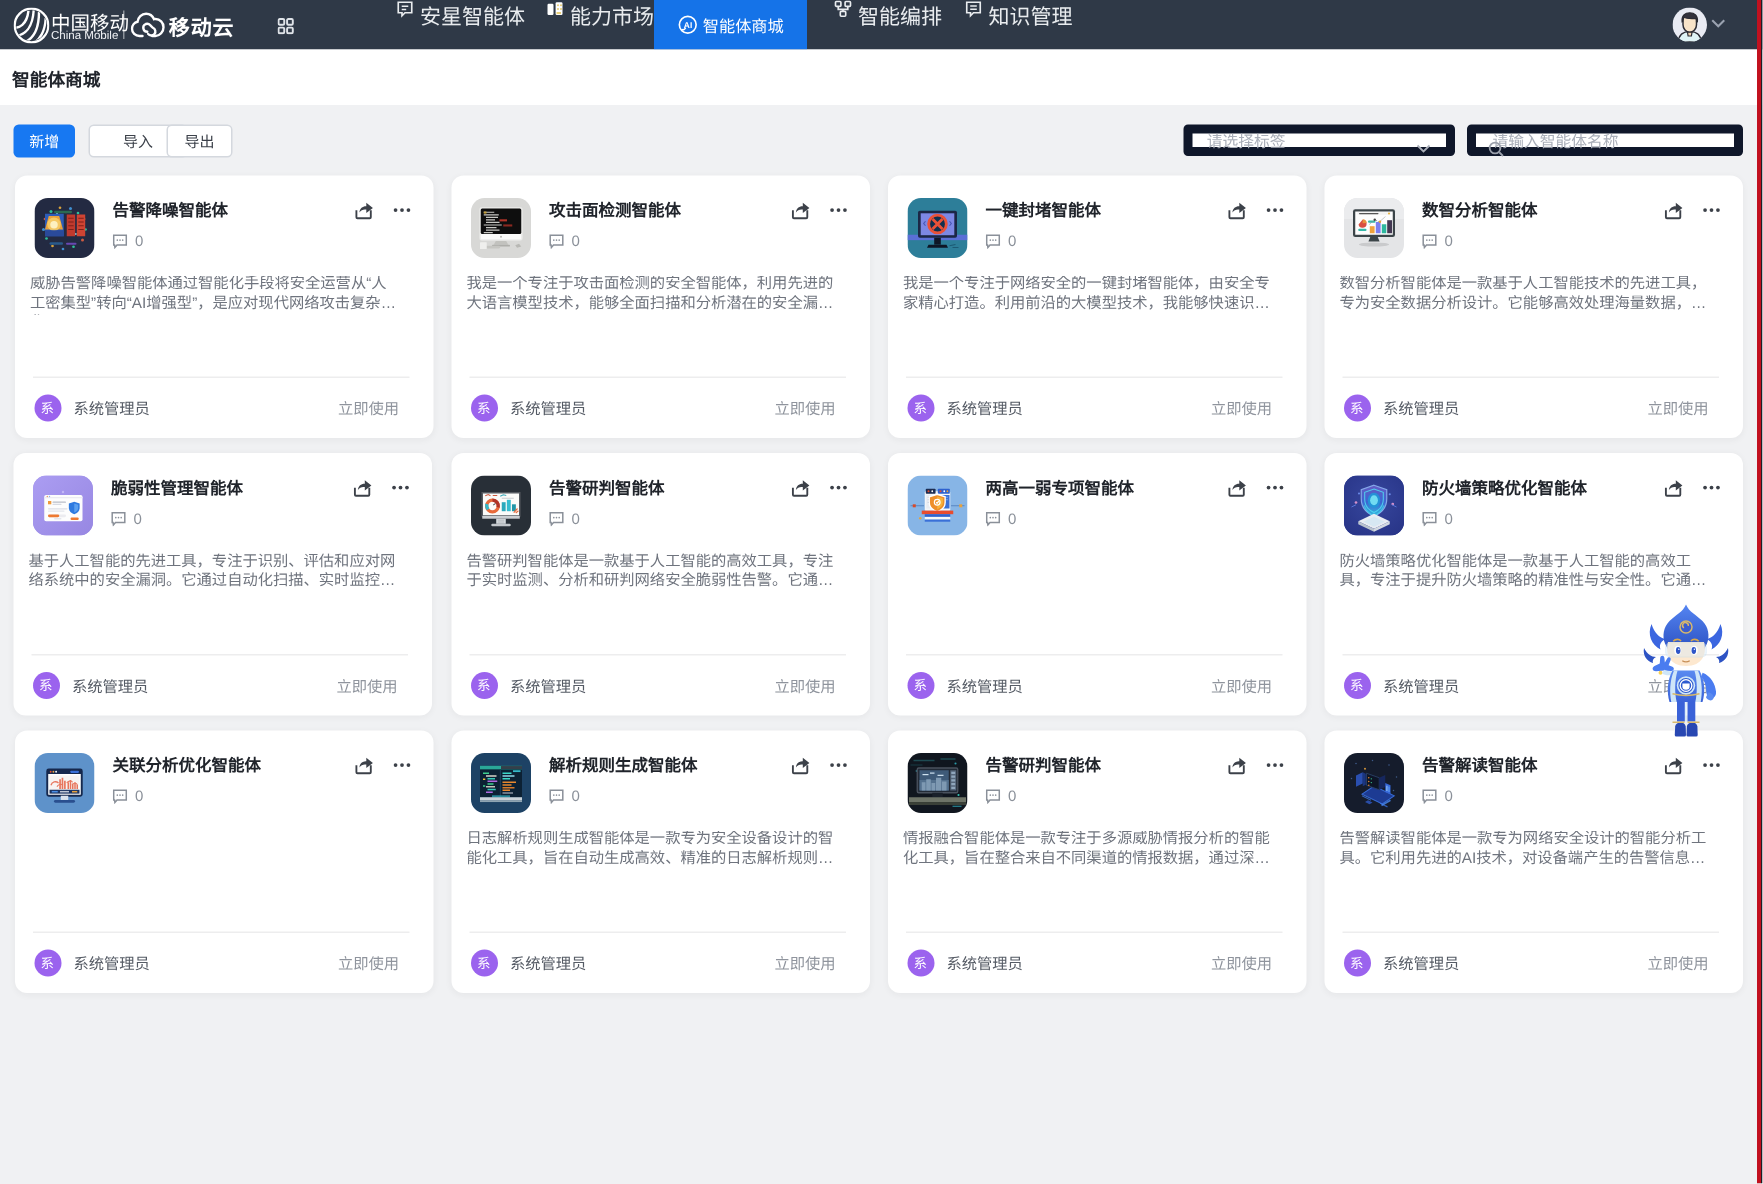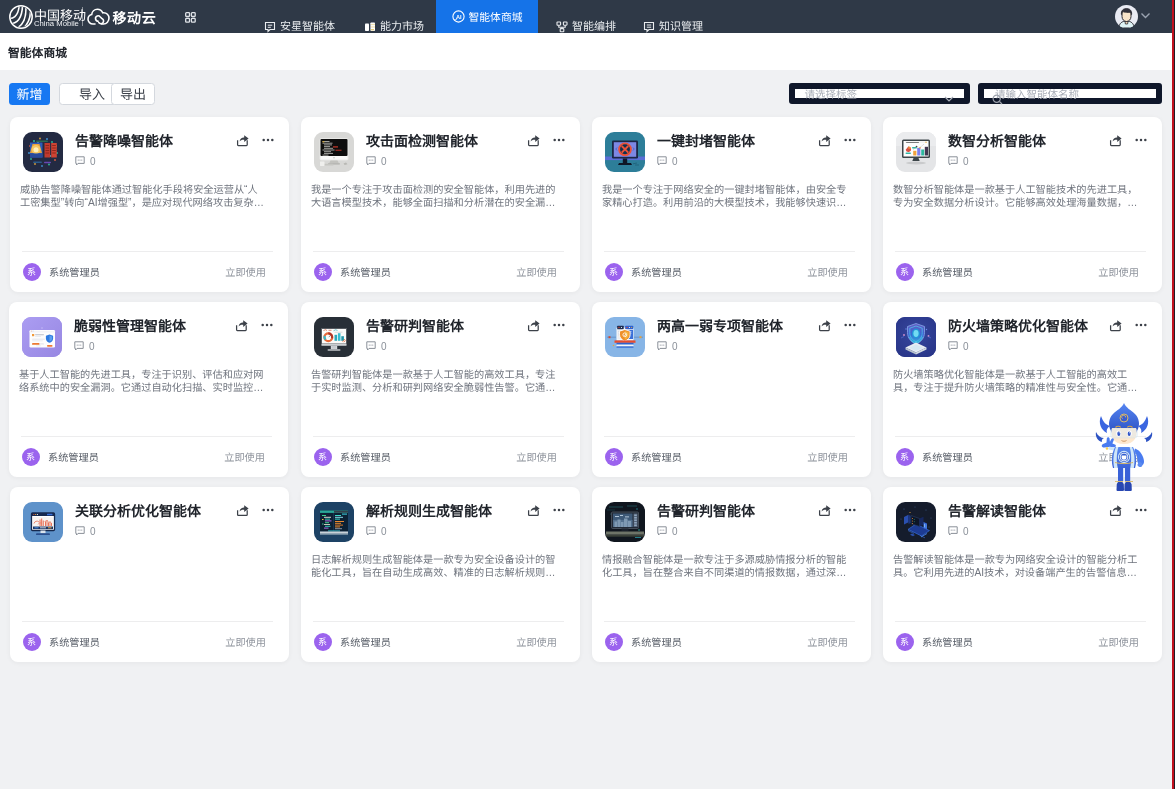--- a/index.html
+++ b/index.html
@@ -1,35 +1,35 @@
 <!DOCTYPE html>
 <html lang="zh-CN"><head><meta charset="utf-8">
 <style>
 *{margin:0;padding:0;box-sizing:border-box}
 html,body{width:1175px;height:789px;overflow:hidden}
 body{font-family:"Liberation Sans",sans-serif;background:#f0f1f3;position:relative}
 .abs{position:absolute}
 
 .nav{position:absolute;left:0;top:0;width:1175px;height:32.5px;background:#2f3947}
-.nav .mi{position:absolute;top:0;height:32.5px;display:flex;align-items:flex-end;color:#e9ecef;font-size:11px}
+.nav .mi{position:absolute;top:0;height:32.5px;display:flex;align-items:flex-start;color:#e9ecef;font-size:14px}
 .nav .mi svg{margin-right:4px}
 .tab-active{position:absolute;left:436px;top:0;width:102px;height:32.5px;background:#1573e8;display:flex;align-items:center;justify-content:center;color:#fff;font-size:10.8px}
 .tab-active svg{margin-right:4px}
 
 .titlebar{position:absolute;left:0;top:32.5px;width:1175px;height:37.5px;background:#fff}
 .titlebar h1{position:absolute;left:8px;top:10.5px;font-size:11.8px;color:#21252c;font-weight:bold}
 
-.btn{position:absolute;top:82.5px;height:22.5px;border-radius:3.5px;font-size:13px;display:flex;align-items:center;justify-content:center}
+.btn{position:absolute;top:82.5px;height:22.5px;border-radius:3.5px;font-size:10px;display:flex;align-items:center;justify-content:center}
 .btn.primary{left:9px;width:41px;background:#1778f2;color:#fff}
 .btn.plain{background:#fff;border:1px solid #d4d8de;color:#3c414a}
 .inp{position:absolute;top:82.5px;height:21.5px;background:#fff;border:6px solid #0f172a;border-radius:3px;display:flex;align-items:center;color:#a9aeb8;font-size:10.5px}
 
 .card{position:absolute;width:279px;height:175px;background:#fff;border-radius:8px;box-shadow:0 1px 5px rgba(31,35,41,.05)}
 .card .thumb{position:absolute;left:13px;top:15px;width:40px;height:40px;border-radius:9px;overflow:hidden}
-.card .ct{position:absolute;left:65px;top:16.5px;font-size:14px;font-weight:bold;color:#20242b;line-height:14px;white-space:nowrap}
+.card .ct{position:absolute;left:65px;top:16.5px;font-size:11px;font-weight:bold;color:#20242b;line-height:14px;white-space:nowrap}
 .card .cmt{position:absolute;left:65px;top:38.5px;display:flex;align-items:center;color:#8a9099;font-size:10px}
 .card .cmt span{margin-left:5px}
 .card .share{position:absolute;left:226px;top:16.5px}
 .card .dotsvg{position:absolute;left:251.5px;top:19px}
 .card .desc{position:absolute;left:10px;top:67px;width:246px;font-size:10.2px;line-height:12.85px;color:#6f747e;display:-webkit-box;-webkit-line-clamp:2;-webkit-box-orient:vertical;overflow:hidden}
 .card .dvd{position:absolute;left:12px;top:133.5px;width:251px;height:1px;background:#ededee}
 .card .oav{position:absolute;left:12.5px;top:145.5px;width:18px;height:18px;border-radius:50%;background:#9b63ee;color:#fff;font-size:9px;display:flex;align-items:center;justify-content:center}
 .card .own{position:absolute;left:39px;top:147px;font-size:10.2px;color:#555b65}
 .card .use{position:absolute;right:23px;top:147px;font-size:10.2px;color:#8f949d}
 

